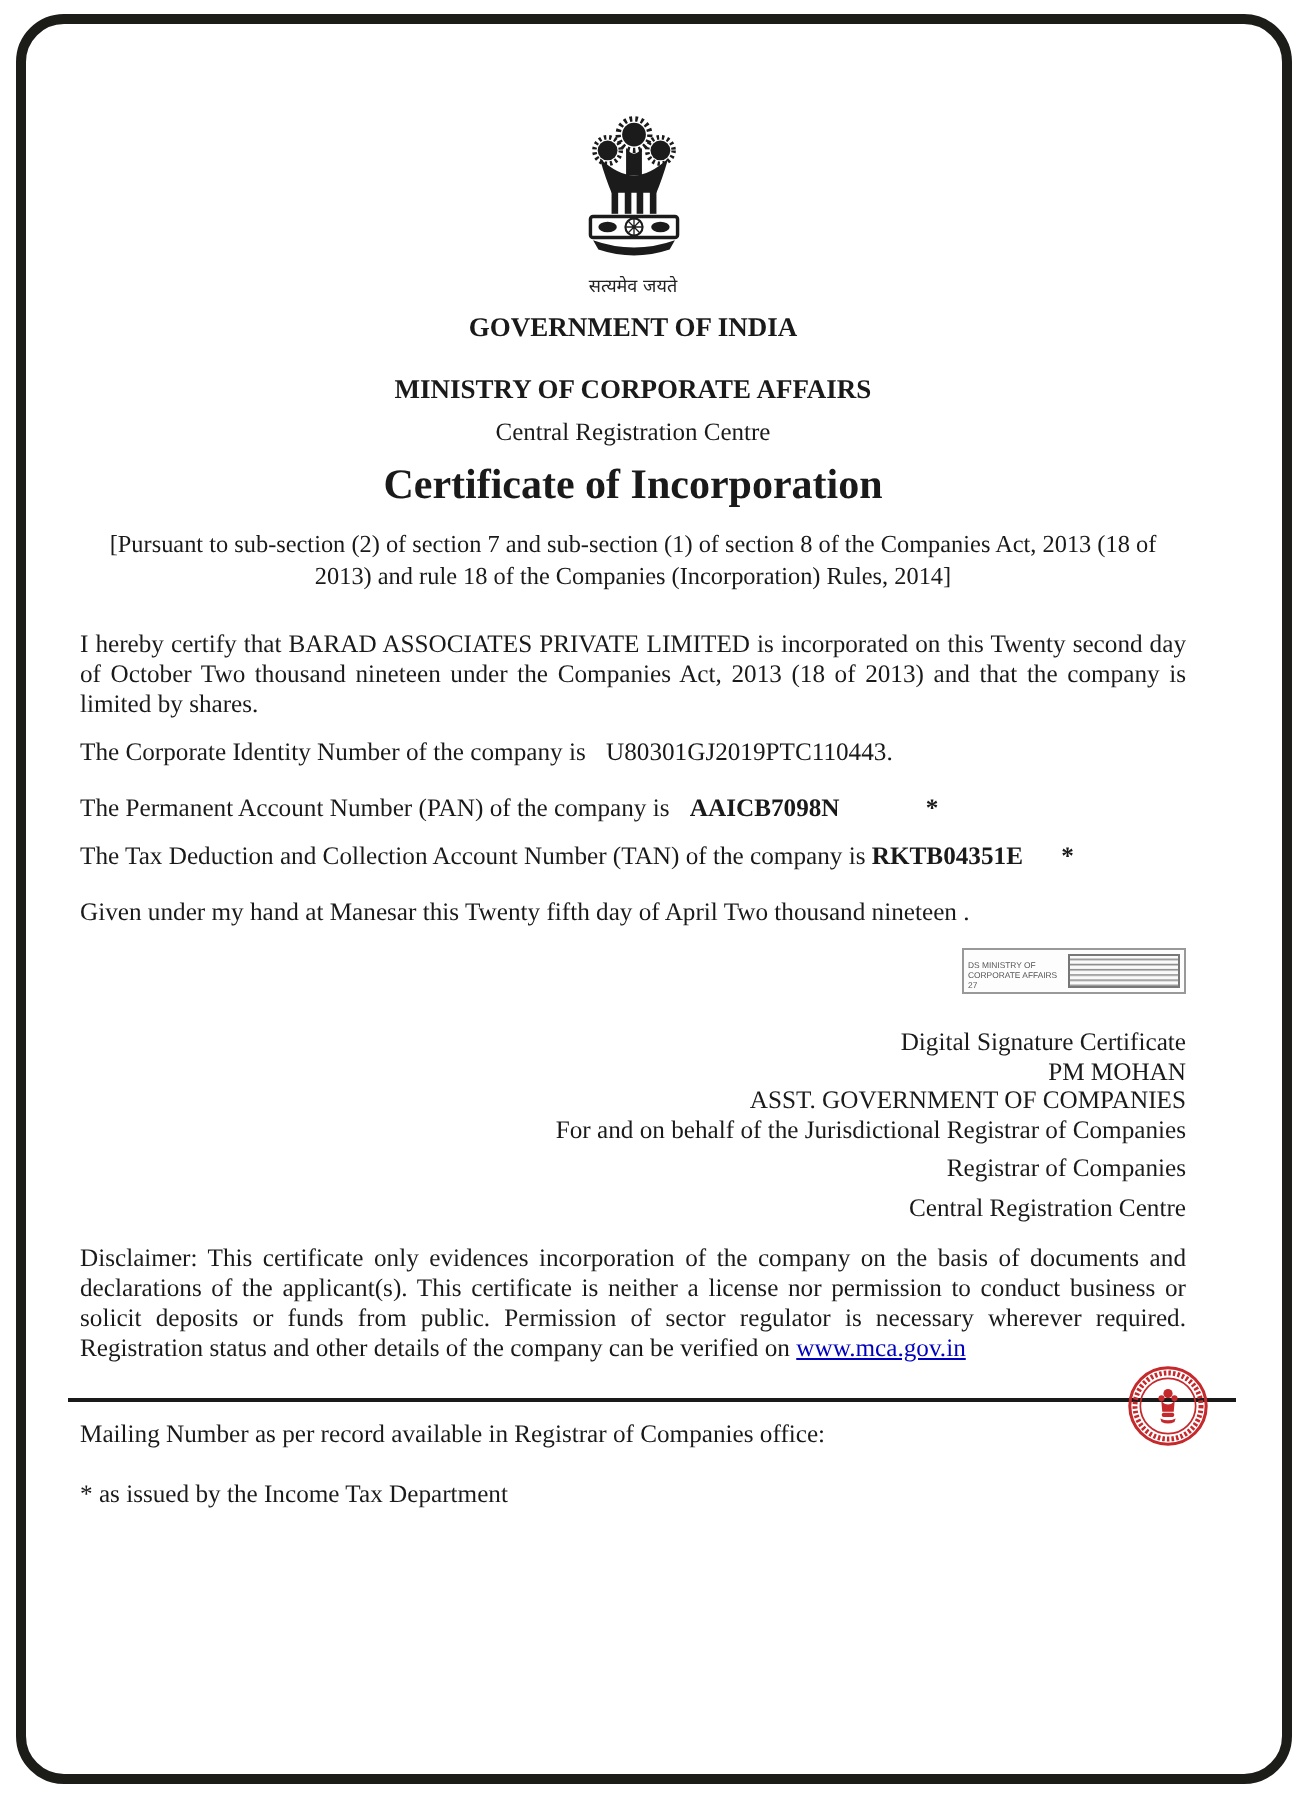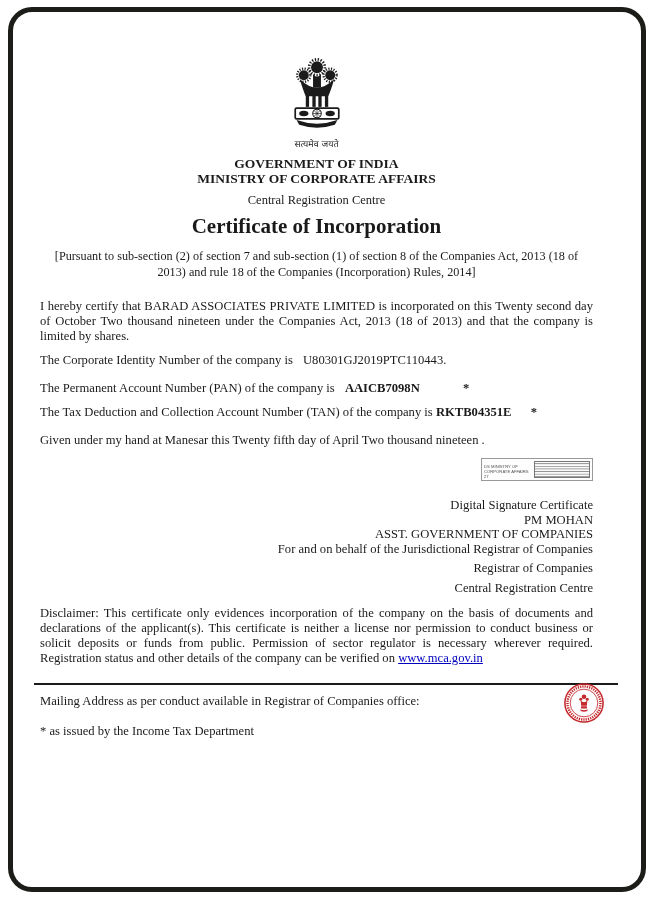--- a/index.html
+++ b/index.html
@@ -15,21 +15,21 @@
     position:absolute;left:8px;top:7px;right:7px;bottom:8px;
     border:5px solid #1c1c18;
     border-radius:24px;
     pointer-events:none;
   }
   .content{
     position:absolute;left:0;top:0;width:630px;height:900px;
     padding:56px 37px 0 40px;
     box-sizing:border-box;
   }
-  .center{text-align:center;}
+  .center{text-align:center;margin-top:16px;}
   .emblem-wrap{text-align:center;line-height:0;}
   .motto{
     display:block;text-align:center;
     font-size:9px;line-height:10px;color:#222;
     font-family:"DejaVu Sans", sans-serif;
     letter-spacing:0px;margin-top:1px;
   }
   .gov{font-weight:bold;font-size:13.5px;line-height:15px;margin-top:7px;}
   .ministry{font-weight:bold;font-size:13.5px;line-height:15px;}
   .centre{font-size:12.5px;line-height:14px;margin-top:7px;}
@@ -162,21 +162,21 @@
       <div class="sig-line sp">Registrar of Companies</div>
       <div class="sig-line sp">Central Registration Centre</div>
     </div>
 
     <p class="para disclaimer" style="margin:11px 0 0 0;">
       <span>Disclaimer: This certificate only evidences incorporation of the company on the basis of documents and declarations of the applicant(s). This certificate is neither a license nor permission to conduct business or solicit deposits or funds from public. Permission of sector regulator is necessary wherever required. Registration status and other details of the company can be verified on </span><a href="#" class="link">www.mca.gov.in</a>
     </p>
 
     <hr class="rule">
 
-    <div class="mail-head">Mailing Address as per conduct available in Registrar of Companies office:</div>
+    <div class="mail-head">Mailing Number as per record available in Registrar of Companies office:</div>
 
     <div class="footnote">* as issued by the Income Tax Department</div>
   </div>
 
   <div class="red-seal">
     <svg width="42" height="42" viewBox="0 0 44 44">
       <circle cx="22" cy="22" r="20" fill="none" stroke="#c5292c" stroke-width="1.6"></circle>
       <circle cx="22" cy="22" r="14.5" fill="none" stroke="#c5292c" stroke-width="0.9"></circle>
 
       <circle cx="22" cy="22" r="17.3" fill="none" stroke="#c5292c" stroke-width="2.6" stroke-dasharray="1.3 1.1"></circle>

